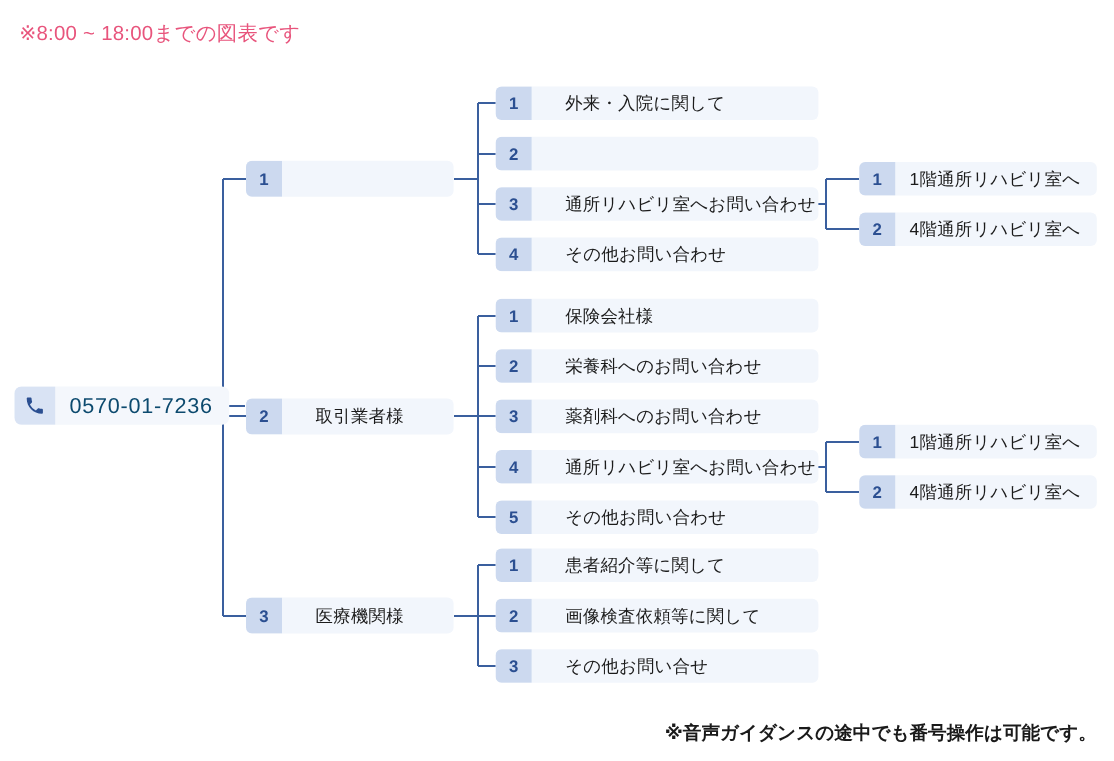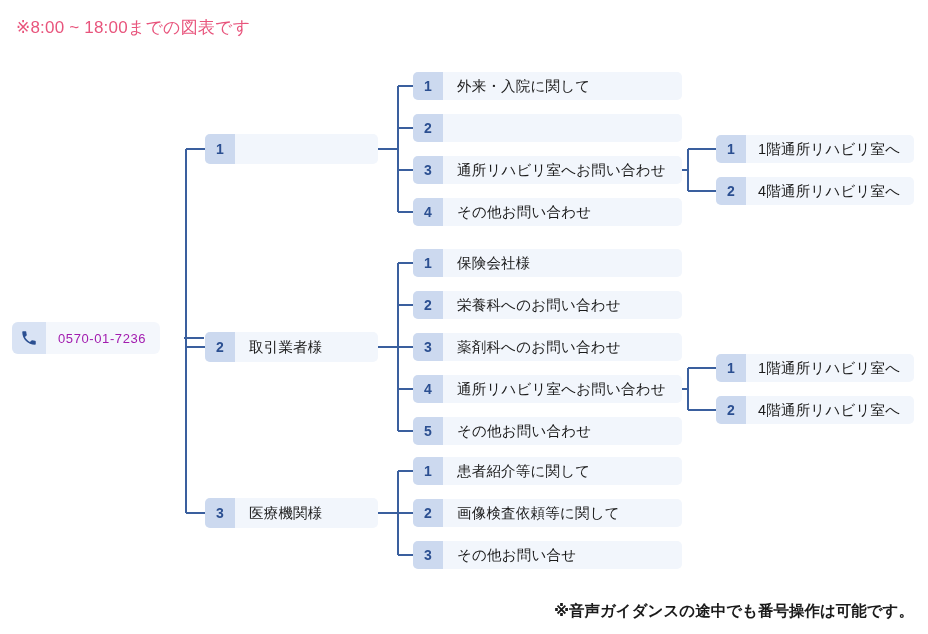--- a/index.html
+++ b/index.html
@@ -73,42 +73,42 @@
     font-weight: 700;
     display: flex;
     align-items: center;
     justify-content: center;
     font-family: "Liberation Sans", sans-serif;
   }
   .node .label {
     flex: 1 1 auto;
     display: flex;
     align-items: center;
-    padding-left: 14px;
+    padding-left: 28px;
     font-size: 14.5px;
     color: #1b1b1b;
     white-space: nowrap;
     letter-spacing: .2px;
   }
 
   
   .node.root {
     height: 32px;
     background: #f4f7fc;
     border-radius: 6px;
   }
   .node.root .badge {
     width: 34px;
     background: #d9e3f4;
   }
   .node.root .label {
-    font-size: 13px;
+    font-size: 18px;
     padding-left: 12px;
     padding-right: 14px;
-    color: #a21caf;
+    color: #0c4a6e;
     letter-spacing: .6px;
   }
   .phone-ico {
     width: 18px;
     height: 18px;
     display: block;
   }
 
   
   .node.lvl1 {

